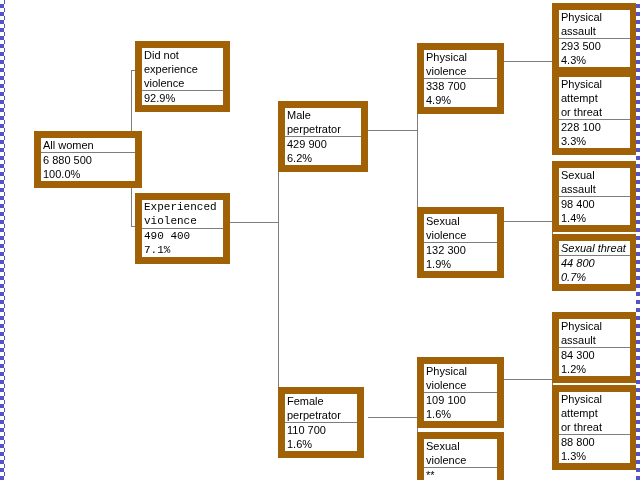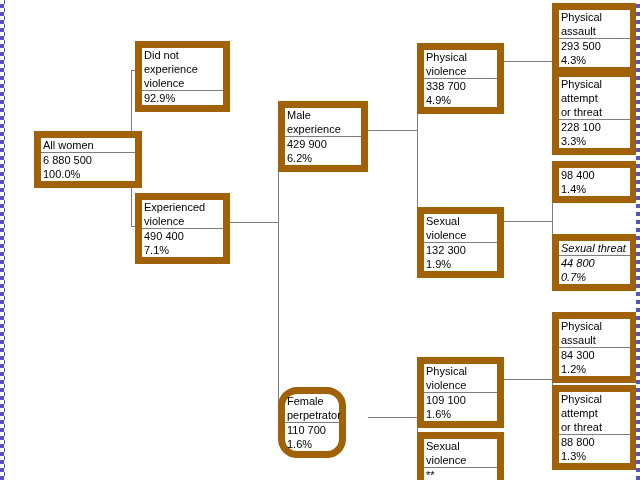--- a/index.html
+++ b/index.html
@@ -28,23 +28,23 @@
     box-sizing:border-box;z-index:2;
   }
   .node .t{
     line-height:14px;padding:0 2px;border-bottom:1px solid #7e7e7e;
     white-space:pre-line;
   }
   .node .v{line-height:14px;padding:0 2px;}
 
   #n-all-women          {left:2px;  top:131px;width:108px;margin-left:32px;}
   #n-did-not            {left:135px;top:41px; width:95px;}
-  #n-experienced        {left:135px;top:193px;width:95px;}
+  #n-experienced        {left:135px;top:193px;width:95px;font-family:Liberation Mono, monospace;}
   #n-male-perp          {left:278px;top:101px;width:90px;}
-  #n-female-perp        {left:278px;top:387px;width:68px;border-radius:19px;}
+  #n-female-perp        {left:278px;top:387px;width:86px;}
   #n-phys-viol-m        {left:417px;top:43px; width:87px;}
   #n-sex-viol-m         {left:417px;top:207px;width:87px;}
   #n-phys-viol-f        {left:417px;top:357px;width:87px;}
   #n-sex-viol-f         {left:417px;top:432px;width:87px;}
   #n-phys-assault-m     {left:552px;top:3px;  width:85px;}
   #n-phys-attempt-m     {left:552px;top:70px; width:85px;}
   #n-sex-assault-m      {left:552px;top:161px;width:85px;}
   #n-sex-threat-m       {left:552px;top:234px;width:85px;font-style:italic;}
   #n-phys-assault-f     {left:552px;top:312px;width:85px;}
   #n-phys-attempt-f     {left:552px;top:385px;width:85px;}
@@ -105,21 +105,21 @@
 
   <div class="node" id="n-experienced">
     <div class="t">Experienced
 violence</div>
     <div class="v">490 400</div>
     <div class="v">7.1%</div>
   </div>
 
   <div class="node" id="n-male-perp">
     <div class="t">Male
-experience</div>
+perpetrator</div>
     <div class="v">429 900</div>
     <div class="v">6.2%</div>
   </div>
 
   <div class="node" id="n-female-perp">
     <div class="t">Female
 perpetrator</div>
     <div class="v">110 700</div>
     <div class="v">1.6%</div>
   </div>
@@ -155,20 +155,21 @@
   </div>
 
   <div class="node" id="n-phys-attempt-m">
     <div class="t">Physical attempt
 or threat</div>
     <div class="v">228 100</div>
     <div class="v">3.3%</div>
   </div>
 
   <div class="node" id="n-sex-assault-m">
+    <div class="t">Sexual assault</div>
     <div class="v">98 400</div>
     <div class="v">1.4%</div>
   </div>
 
   <div class="node" id="n-sex-threat-m">
     <div class="t">Sexual threat</div>
     <div class="v">44 800</div>
     <div class="v">0.7%</div>
   </div>
 

